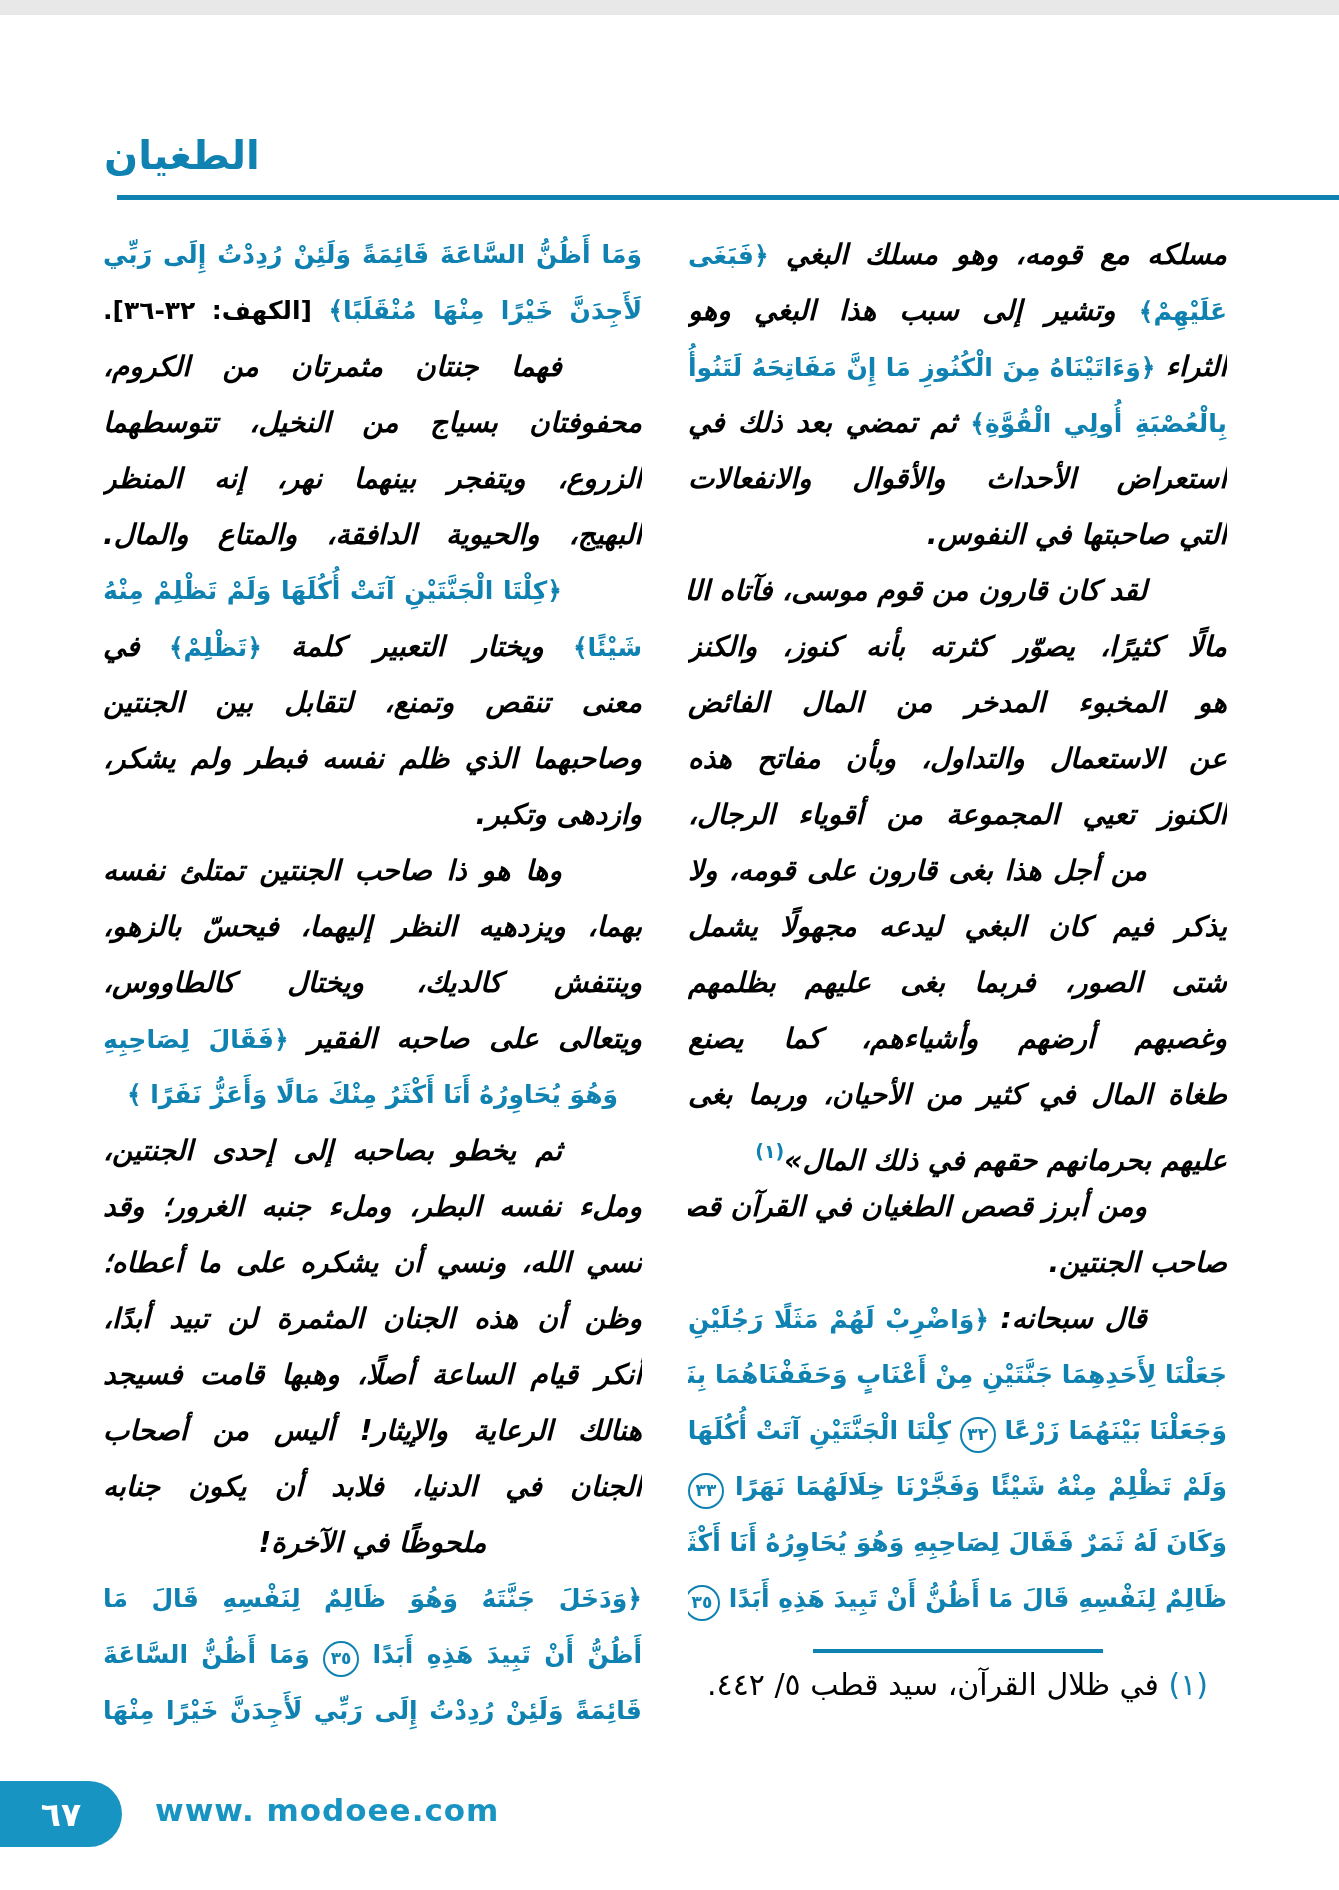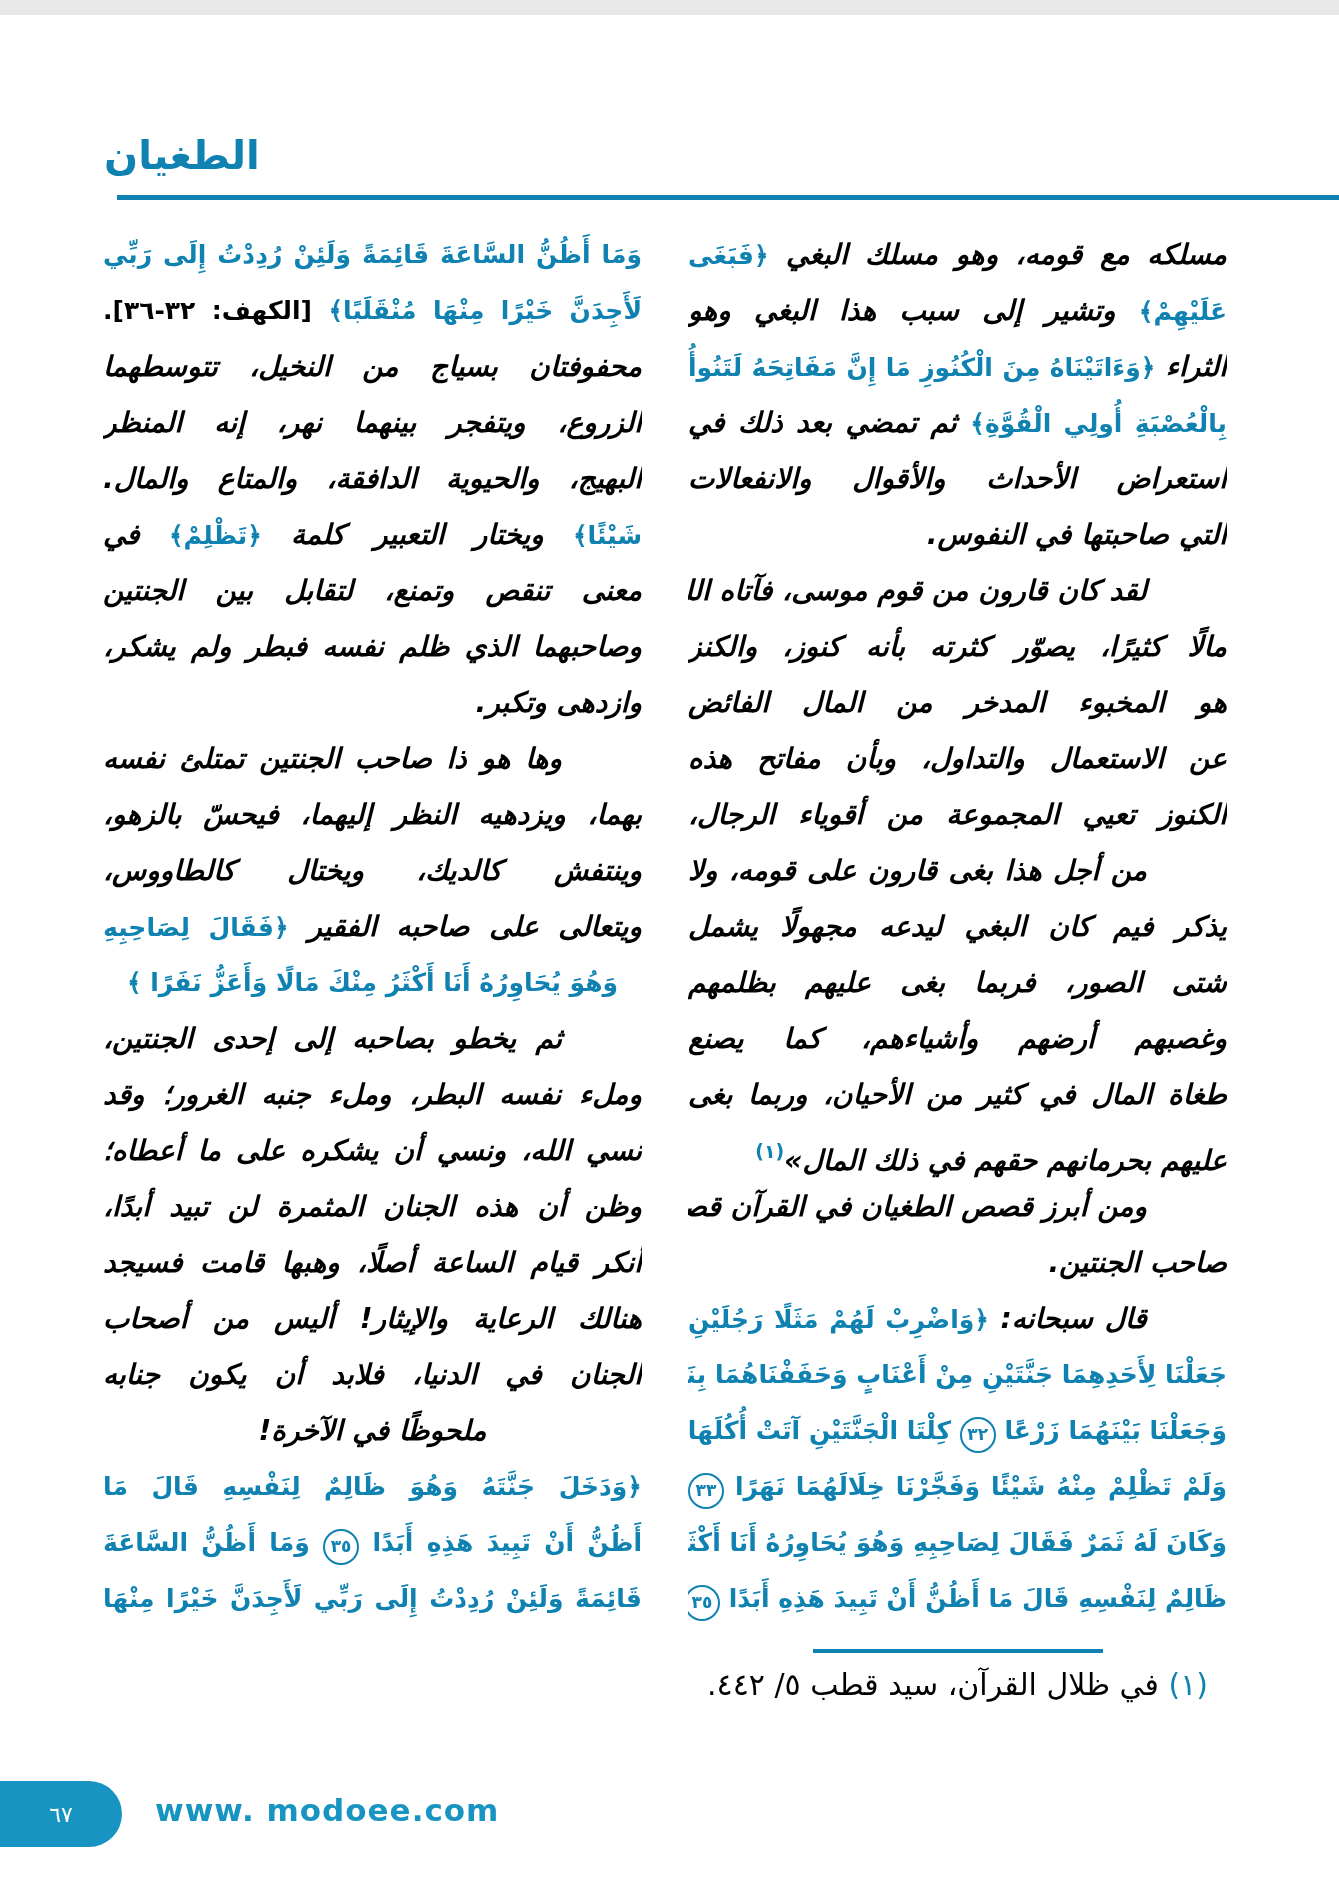--- a/index.html
+++ b/index.html
@@ -65,21 +65,21 @@
     font-size:30px;line-height:40px;white-space:nowrap;
   }
   .footnote-marker{color:var(--accent);}
   .footnote-text{color:var(--ink);}
   
   .page-number-pill{
     position:absolute;left:0;top:1766px;width:122px;height:66px;
     background:var(--footer-accent);
     border-radius:0 33px 33px 0;
     display:flex;align-items:center;justify-content:center;
-    color:#ffffff;font-size:22px;font-weight:normal;
+    color:#ffffff;font-size:33px;font-weight:bold;
   }
   .website{
     position:absolute;left:155px;top:1777px;
     color:var(--footer-accent);font-size:31px;font-weight:bold;
     direction:ltr;letter-spacing:1px;
   }
 </style>
 </head>
 <body>
 
@@ -115,23 +115,25 @@
         <div class="line "><span class="seg-q">وَجَعَلْنَا بَيْنَهُمَا زَرْعًا </span><span class="seg-v">٣٢</span><span class="seg-q"> كِلْتَا الْجَنَّتَيْنِ آتَتْ أُكُلَهَا</span></div>
         <div class="line "><span class="seg-q">وَلَمْ تَظْلِمْ مِنْهُ شَيْئًا وَفَجَّرْنَا خِلَالَهُمَا نَهَرًا </span><span class="seg-v">٣٣</span></div>
         <div class="line "><span class="seg-q">وَكَانَ لَهُ ثَمَرٌ فَقَالَ لِصَاحِبِهِ وَهُوَ يُحَاوِرُهُ أَنَا أَكْثَرُ</span></div>
         <div class="line "><span class="seg-q">ظَالِمٌ لِنَفْسِهِ قَالَ مَا أَظُنُّ أَنْ تَبِيدَ هَذِهِ أَبَدًا </span><span class="seg-v">٣٥</span></div>
         <div class="footnote-rule"></div>
         <div class="footnote-line"><span class="footnote-marker">(١)</span><span class="footnote-text"> في ظلال القرآن، سيد قطب ٥/ ٤٤٢.</span></div>
       </div>
     <div class="col" id="col-left">
         <div class="line "><span class="seg-q">وَمَا أَظُنُّ السَّاعَةَ قَائِمَةً وَلَئِنْ رُدِدْتُ إِلَى رَبِّي</span></div>
         <div class="line "><span class="seg-q">لَأَجِدَنَّ خَيْرًا مِنْهَا مُنْقَلَبًا﴾</span><span class="seg-r"> [الكهف: ٣٢-٣٦].</span></div>
+        <div class="line  indent"><span class="seg-p">فهما جنتان مثمرتان من الكروم،</span></div>
         <div class="line "><span class="seg-p">محفوفتان بسياج من النخيل، تتوسطهما</span></div>
         <div class="line "><span class="seg-p">الزروع، ويتفجر بينهما نهر، إنه المنظر</span></div>
         <div class="line "><span class="seg-p">البهيج، والحيوية الدافقة، والمتاع والمال.</span></div>
+        <div class="line  indent"><span class="seg-q">﴿كِلْتَا الْجَنَّتَيْنِ آتَتْ أُكُلَهَا وَلَمْ تَظْلِمْ مِنْهُ</span></div>
         <div class="line "><span class="seg-q">شَيْئًا﴾</span><span class="seg-p"> ويختار التعبير كلمة </span><span class="seg-q">﴿تَظْلِمْ﴾</span><span class="seg-p"> في</span></div>
         <div class="line "><span class="seg-p">معنى تنقص وتمنع، لتقابل بين الجنتين</span></div>
         <div class="line "><span class="seg-p">وصاحبهما الذي ظلم نفسه فبطر ولم يشكر،</span></div>
         <div class="line end"><span class="seg-p">وازدهى وتكبر.</span></div>
         <div class="line  indent"><span class="seg-p">وها هو ذا صاحب الجنتين تمتلئ نفسه</span></div>
         <div class="line "><span class="seg-p">بهما، ويزدهيه النظر إليهما، فيحسّ بالزهو،</span></div>
         <div class="line "><span class="seg-p">وينتفش كالديك، ويختال كالطاووس،</span></div>
         <div class="line "><span class="seg-p">ويتعالى على صاحبه الفقير </span><span class="seg-q">﴿فَقَالَ لِصَاحِبِهِ</span></div>
         <div class="line center"><span class="seg-q">وَهُوَ يُحَاوِرُهُ أَنَا أَكْثَرُ مِنْكَ مَالًا وَأَعَزُّ نَفَرًا ﴾</span></div>
         <div class="line  indent"><span class="seg-p">ثم يخطو بصاحبه إلى إحدى الجنتين،</span></div>

